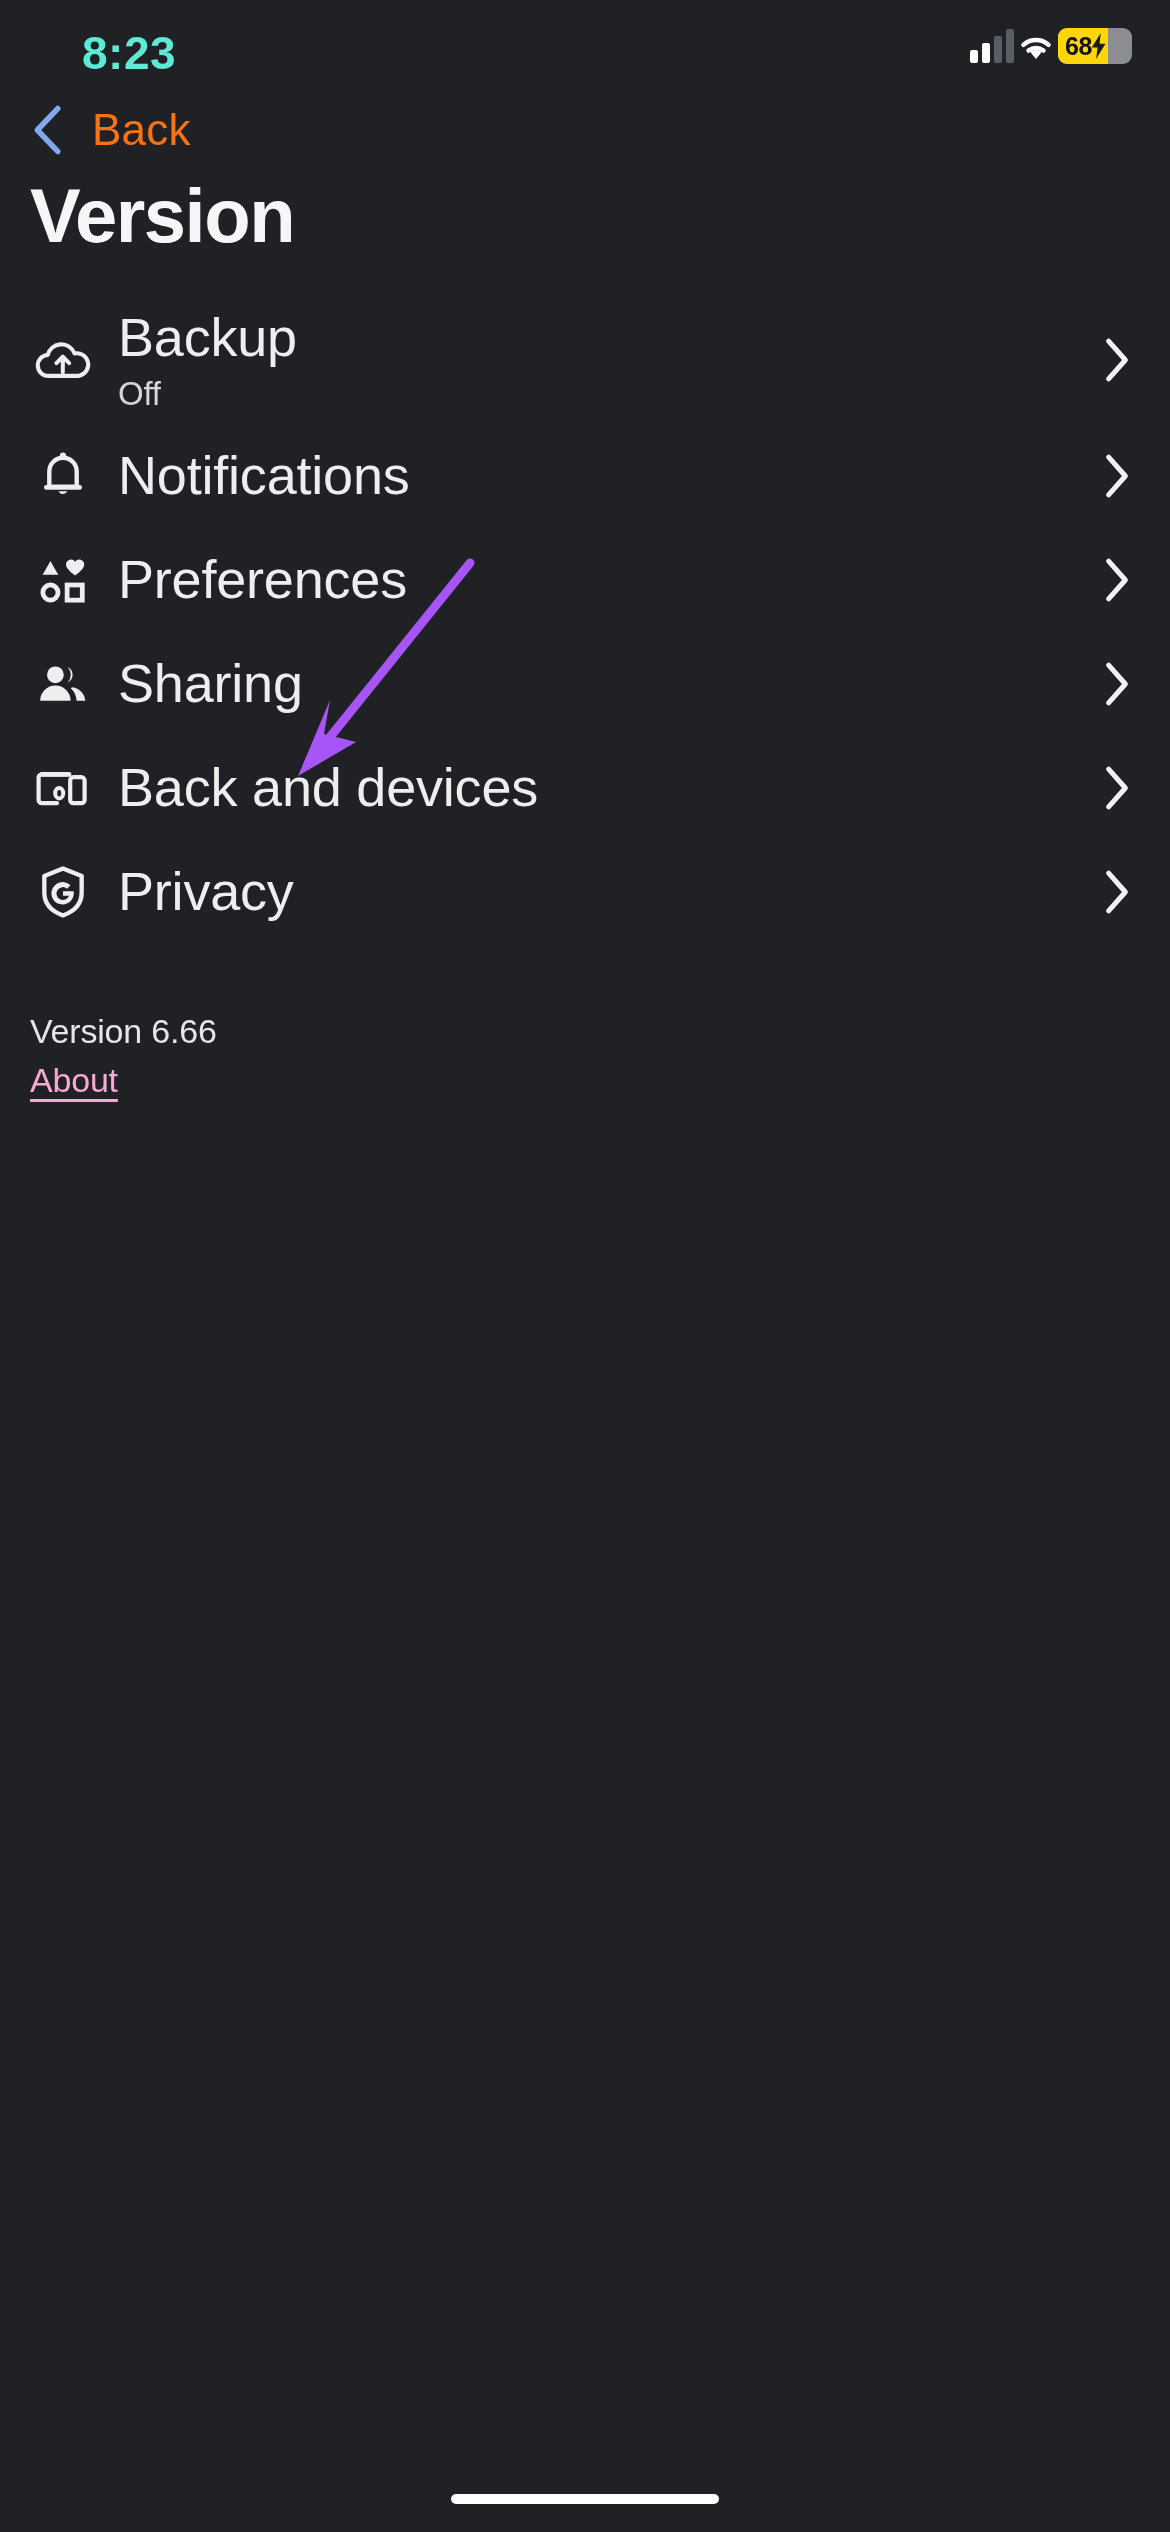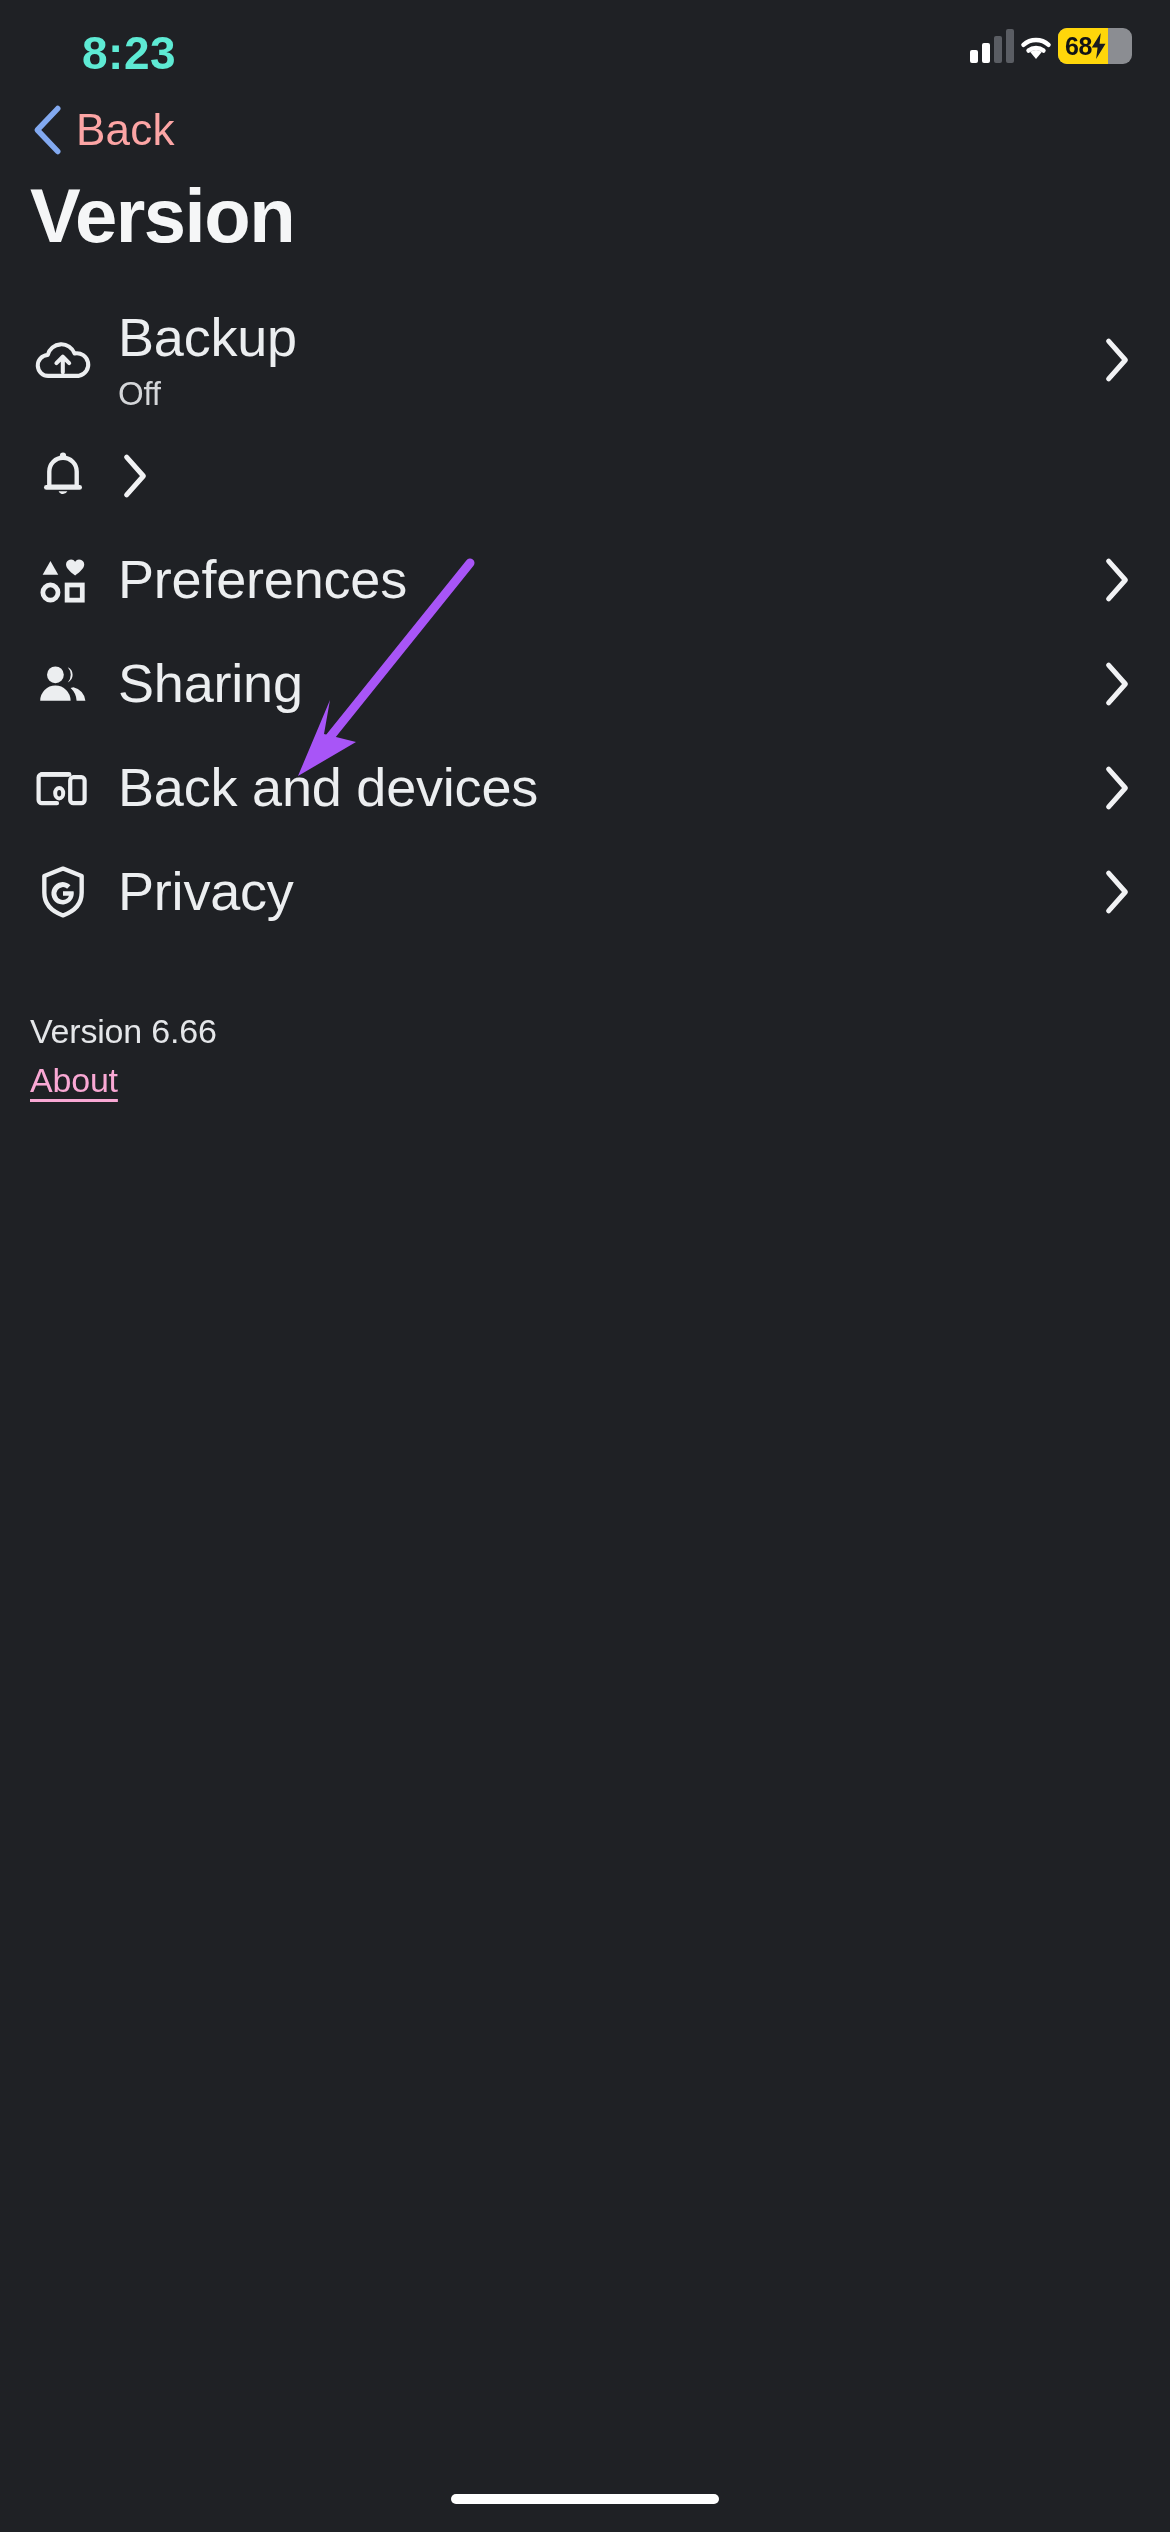--- a/index.html
+++ b/index.html
@@ -37,21 +37,21 @@
     color:#111316; padding-left:7px; letter-spacing:-0.5px;
   }
   .batt-bolt { position:relative; z-index:2; margin-left:-2px; }
 
   
   .backrow {
     position:absolute; left:22px; top:96px;
     display:flex; align-items:center; gap:14px;
     padding:8px 10px;
   }
-  .back-label { font-size:44px; color:#fca5a5; letter-spacing:0.2px; }
+  .back-label { font-size:44px; color:#f97316; letter-spacing:0.2px;margin-left:16px; }
 
   
   .page-title {
     position:absolute; left:30px; top:172px;
     font-size:76px; font-weight:700; color:#f5f6f7;
     letter-spacing:-1.5px;
   }
 
   
   .list { position:absolute; left:0; top:296px; width:1170px; }
@@ -155,20 +155,23 @@
 
     <div class="row">
       <div class="row-icon">
         <svg width="50" height="54" viewBox="0 0 24 26">
           <path d="M12 4.2 a6.6 6.6 0 0 1 6.6 6.6 v7.4 H5.4 v-7.4 A6.6 6.6 0 0 1 12 4.2 Z" fill="none" stroke="#eceef0" stroke-width="2.1" stroke-linejoin="round"></path>
           <path d="M4 18.5 H20" fill="none" stroke="#eceef0" stroke-width="2.3" stroke-linecap="round"></path>
           <circle cx="12" cy="3.2" r="1.5" fill="#eceef0"></circle>
           <path d="M9.9 20.3 a2.3 2.3 0 0 0 4.2 0 Z" fill="#eceef0"></path>
         </svg>
       </div>
+      <div class="row-text">
+        <span class="row-label">Notifications</span>
+      </div>
       <div class="row-chev">
         <svg width="26" height="46" viewBox="0 0 12 22">
           <path d="M2 2 L10 11 L2 20" fill="none" stroke="#f1f2f4" stroke-width="2.4" stroke-linecap="round" stroke-linejoin="round"></path>
         </svg>
       </div>
     </div>
 
     <div class="row">
       <div class="row-icon">
         <svg width="52" height="52" viewBox="0 0 24 24">

